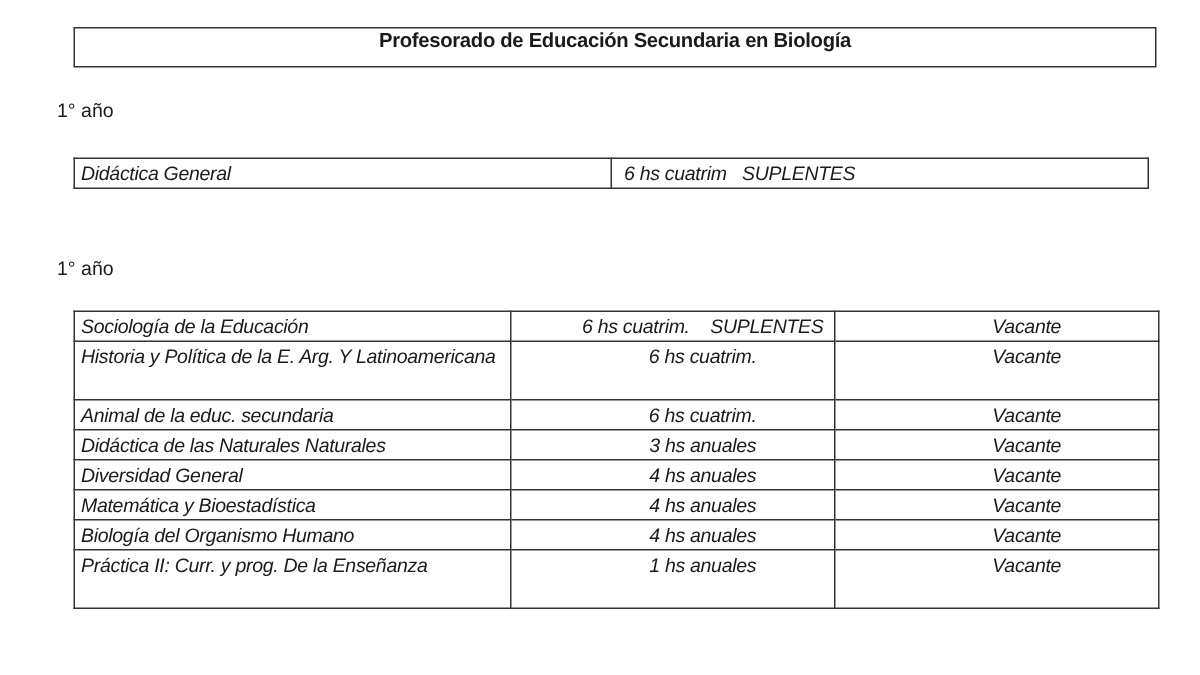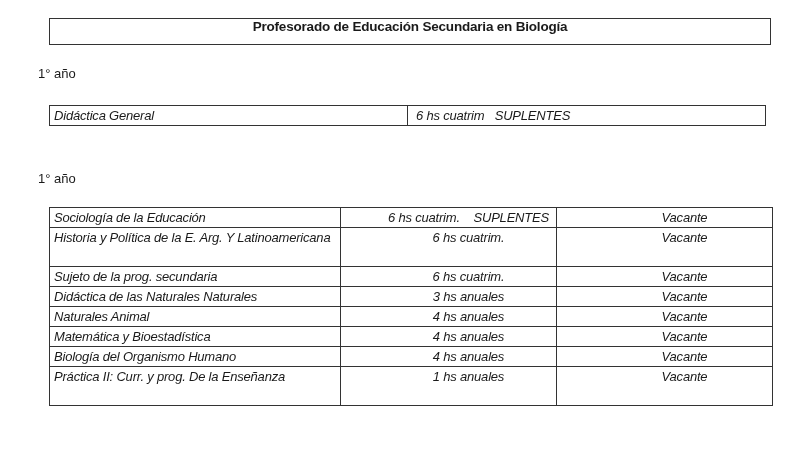--- a/index.html
+++ b/index.html
@@ -112,31 +112,31 @@
     <td><span>Sociología de la Educación</span></td>
     <td class="center"><span>6 hs cuatrim.</span><span class="gap">    </span><span>SUPLENTES</span></td>
     <td class="center"><span>Vacante</span></td>
   </tr>
   <tr class="tall">
     <td><span>Historia y Política de la E. Arg. Y Latinoamericana</span></td>
     <td class="center"><span>6 hs cuatrim.</span></td>
     <td class="center"><span>Vacante</span></td>
   </tr>
   <tr>
-    <td><span>Sujeto de la prog. secundaria</span></td>
+    <td><span>Animal de la educ. secundaria</span></td>
     <td class="center"><span>6 hs cuatrim.</span></td>
     <td class="center"><span>Vacante</span></td>
   </tr>
   <tr>
     <td><span>Didáctica de las Naturales Naturales</span></td>
     <td class="center"><span>3 hs anuales</span></td>
     <td class="center"><span>Vacante</span></td>
   </tr>
   <tr>
-    <td><span>Naturales Animal</span></td>
+    <td><span>Diversidad General</span></td>
     <td class="center"><span>4 hs anuales</span></td>
     <td class="center"><span>Vacante</span></td>
   </tr>
   <tr>
     <td><span>Matemática y Bioestadística</span></td>
     <td class="center"><span>4 hs anuales</span></td>
     <td class="center"><span>Vacante</span></td>
   </tr>
   <tr>
     <td><span>Biología del Organismo Humano</span></td>

